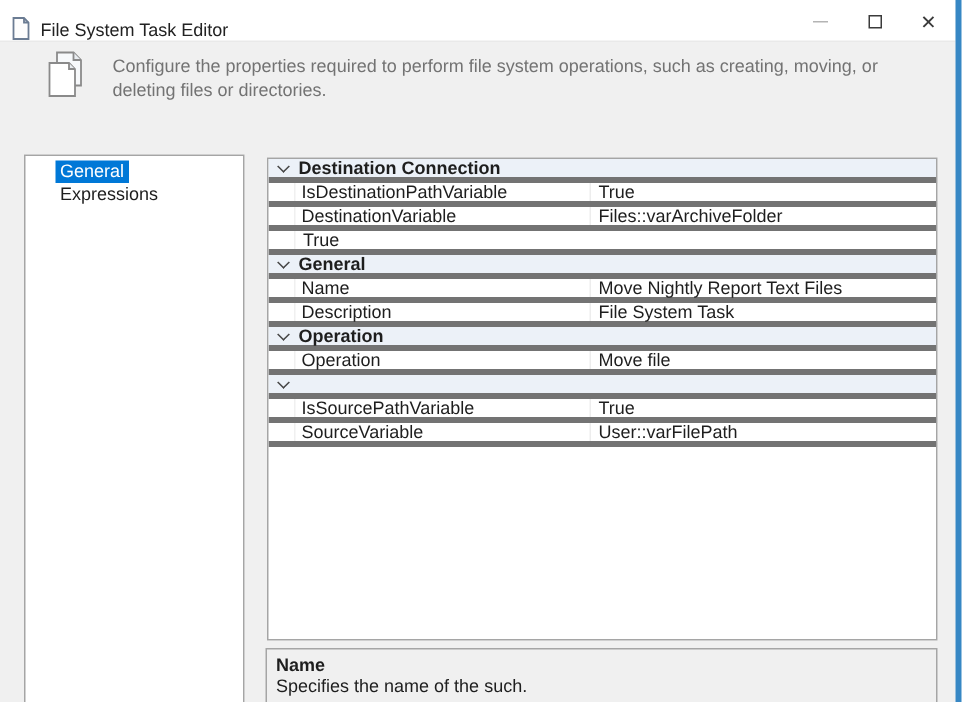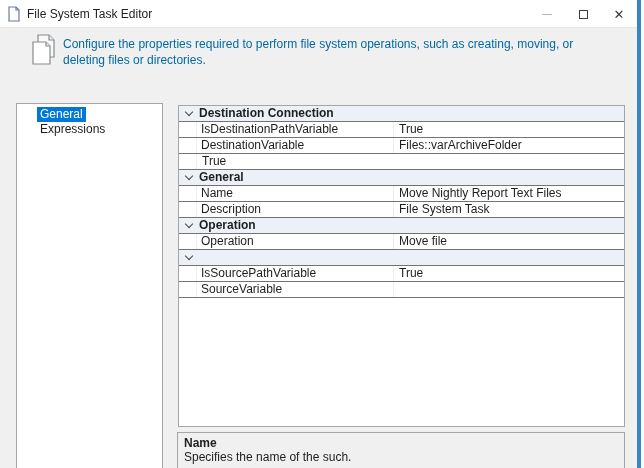--- a/index.html
+++ b/index.html
@@ -9,49 +9,49 @@
     font-family:"Liberation Sans","DejaVu Sans",sans-serif;
     font-size:12px;color:#1e1e1e;background:#ffffff;
   }
   
   .win{position:absolute;left:0;top:0;width:637px;height:468px;background:#f0f0f0;}
   .accent-edge{position:absolute;top:0;left:637px;width:4px;height:468px;background:#3787c4;}
 
   
   .titlebar{
     position:absolute;left:0;top:0;width:637px;height:28px;background:#ffffff;
-    display:flex;align-items:center;border-bottom:1px solid #e9e9e9;
+    display:flex;align-items:flex-end;border-bottom:1px solid #e9e9e9;
   }
   .titlebar .app-icon{margin-left:7px;width:14px;height:16px;flex:0 0 auto;}
   .titlebar .title{margin-left:6px;font-size:12px;color:#222;}
   .winbtns{position:absolute;right:0;top:0;height:28px;display:flex;}
   .winbtn{width:36px;height:28px;display:flex;align-items:center;justify-content:center;}
   .min-glyph{width:10px;height:0;border-top:1px solid #b4b4b4;}
   .max-glyph{width:9px;height:9px;border:1px solid #3b3b3b;background:transparent;}
   .close-glyph{font-size:13px;color:#3b3b3b;line-height:1;}
 
   
   .headerband{position:absolute;left:0;top:28px;width:637px;height:66px;}
   .headerband .hicon{position:absolute;left:30px;top:6px;}
-  .headerband .desc{position:absolute;left:63px;top:8px;max-width:535px;line-height:16px;color:#0369a1;}
+  .headerband .desc{position:absolute;left:75px;top:8px;max-width:535px;line-height:16px;color:#737373;}
 
   
   .sidebar{
     position:absolute;left:16px;top:103px;width:147px;height:370px;
     background:#ffffff;border:1px solid #a5a5a5;padding:3px 0 0 20px;
   }
   .list-item{height:15px;line-height:15px;padding:0 3px;width:fit-content;cursor:default;}
   .list-item.selected{background:#0078d7;color:#ffffff;}
 
   
   .propgrid{
     position:absolute;left:178px;top:105px;width:447px;height:322px;
     background:#ffffff;border:1px solid #a5a5a5;overflow:hidden;
   }
-  .grow{display:flex;height:16px;line-height:15px;border-bottom:1px solid #737373;align-items:center;}
+  .grow{display:flex;height:16px;line-height:15px;border-bottom:4px solid #737373;align-items:center;}
   .grow.cat{background:#ecf1f8;font-weight:bold;}
   .chev{
     width:6px;height:6px;margin-left:7px;margin-right:0;margin-top:-3px;
     border-left:1.5px solid #444;border-bottom:1.5px solid #444;
     transform:rotate(-45deg);flex:0 0 auto;
   }
   .catlabel{margin-left:7px;}
   .pchev{width:18px;height:100%;border-right:1px solid #f0f0f0;flex:0 0 auto;}
   .pname{width:197px;height:100%;padding-left:4px;border-right:1px solid #ededed;display:flex;align-items:center;}
   .pvalue{flex:1;height:100%;padding-left:5px;font-weight:normal;display:flex;align-items:center;}
@@ -155,20 +155,21 @@
             <span class="chev"></span>
           </div>
           <div class="grow prop">
             <span class="pchev"></span>
             <span class="pname">IsSourcePathVariable</span>
             <span class="pvalue">True</span>
           </div>
           <div class="grow prop">
             <span class="pchev"></span>
             <span class="pname">SourceVariable</span>
+            <span class="pvalue">User::varFilePath</span>
           </div>
         </div>
     </div>
 
     <div class="helppanel">
       <div class="help-title">Name</div>
       <div class="help-desc">Specifies the name of the such.</div>
     </div>
 
   </div>

